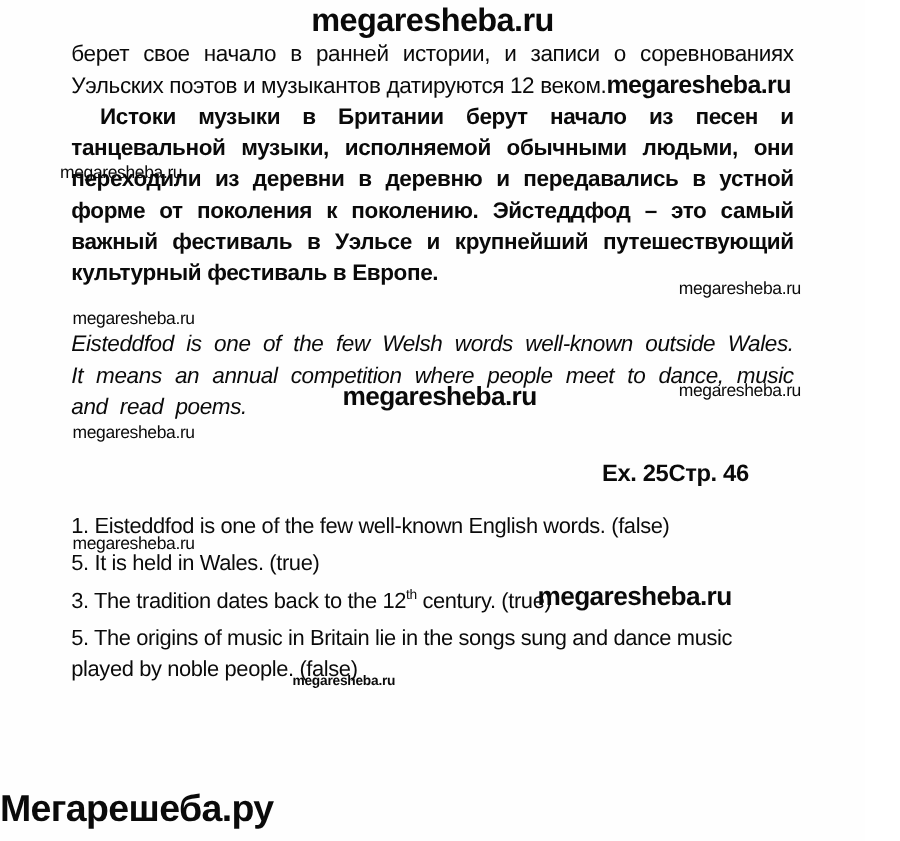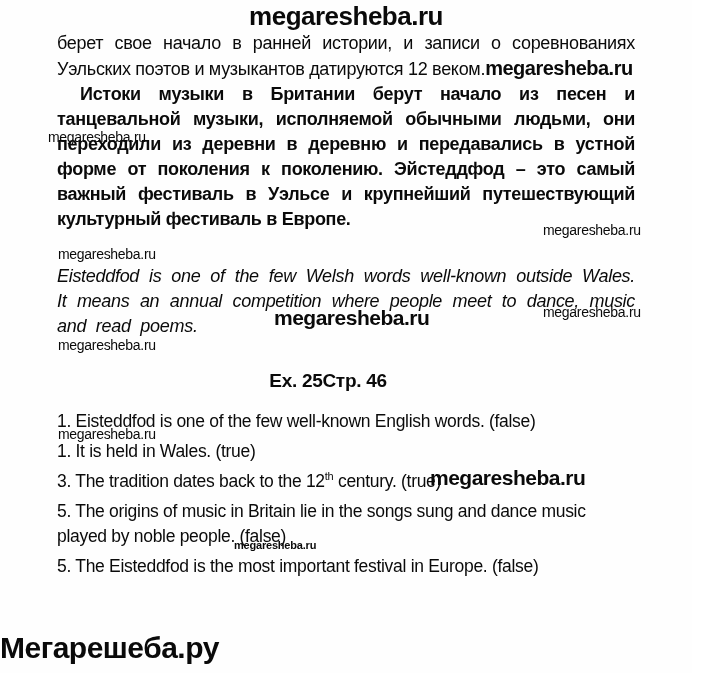--- a/index.html
+++ b/index.html
@@ -38,21 +38,21 @@
   .wm-inline {
     font-weight: bold;
     font-style: normal;
     font-size: 20px;
     letter-spacing: -0.5px;
     white-space: nowrap;
   }
   .exercise-row {
     margin-top: 30px;
     display: flex;
-    justify-content: center;
+    justify-content: flex-end;
     padding-right: 36px;
     font-weight: bold;
     font-size: 19px;
     line-height: 24px;
     letter-spacing: -0.3px;
   }
   .instruction {
     margin: 2px 0 0 0;
     font-weight: bold;
     font-size: 19px;
@@ -105,24 +105,23 @@
     <p class="body-text italic-note">Eisteddfod is one of the few Welsh words well-known outside Wales. It means an annual competition where people meet to dance, music and read poems.</p>
 
     <div class="exercise-row">
       <span>Ex. 25</span>
       <span>Стр. 46</span>
     </div>
 
 
     <div class="answers">
       <div class="answer">1. Eisteddfod is one of the few well-known English words. (false)</div>
-      <div class="answer">1. It is held in Wales. (true)</div>
+      <div class="answer">5. It is held in Wales. (true)</div>
       <div class="answer"><span>3. The tradition dates back to the 12</span><sup>th</sup><span> century. (true)</span></div>
       <div class="answer">5. The origins of music in Britain lie in the songs sung and dance music played by noble people. (false)</div>
-      <div class="answer">5. The Eisteddfod is the most important festival in Europe. (false)</div>
     </div>
 
   </div>
 
   <div class="wm wm-sm" style="left:48px; top:129px;">megaresheba.ru</div>
   <div class="wm wm-sm" style="left:543px; top:222px;">megaresheba.ru</div>
   <div class="wm wm-sm" style="left:58px; top:246px;">megaresheba.ru</div>
   <div class="wm wm-lg" style="left:274px; top:306px;">megaresheba.ru</div>
   <div class="wm wm-sm" style="left:543px; top:304px;">megaresheba.ru</div>
   <div class="wm wm-sm" style="left:58px; top:337px;">megaresheba.ru</div>

